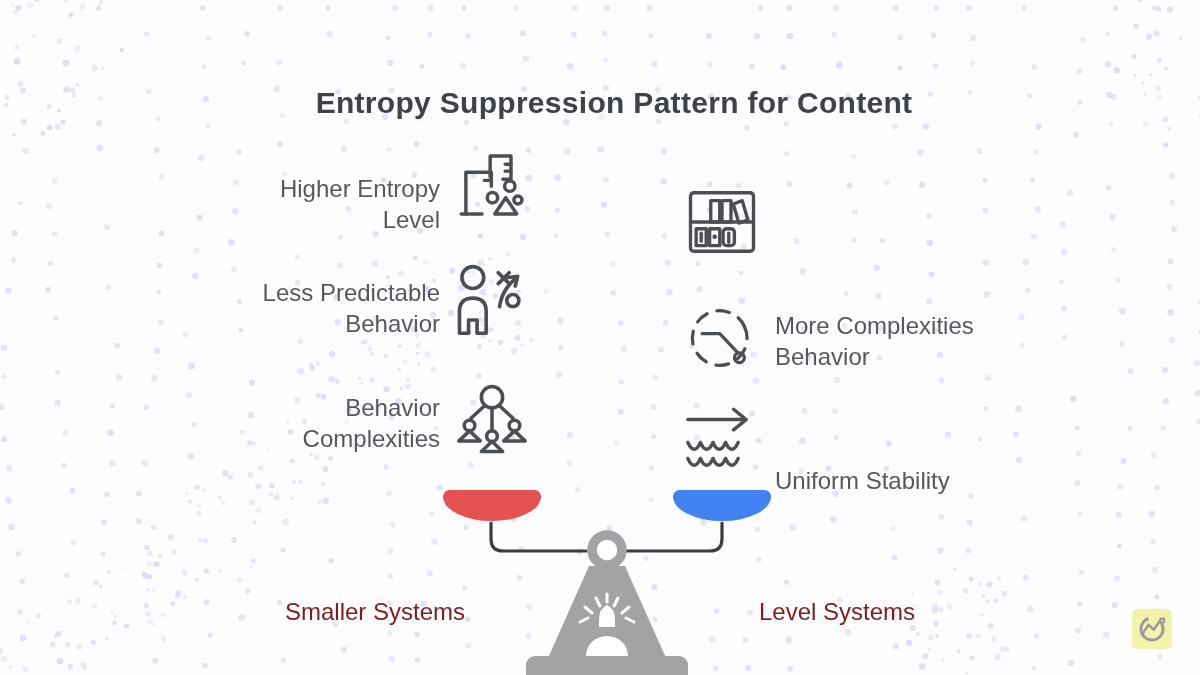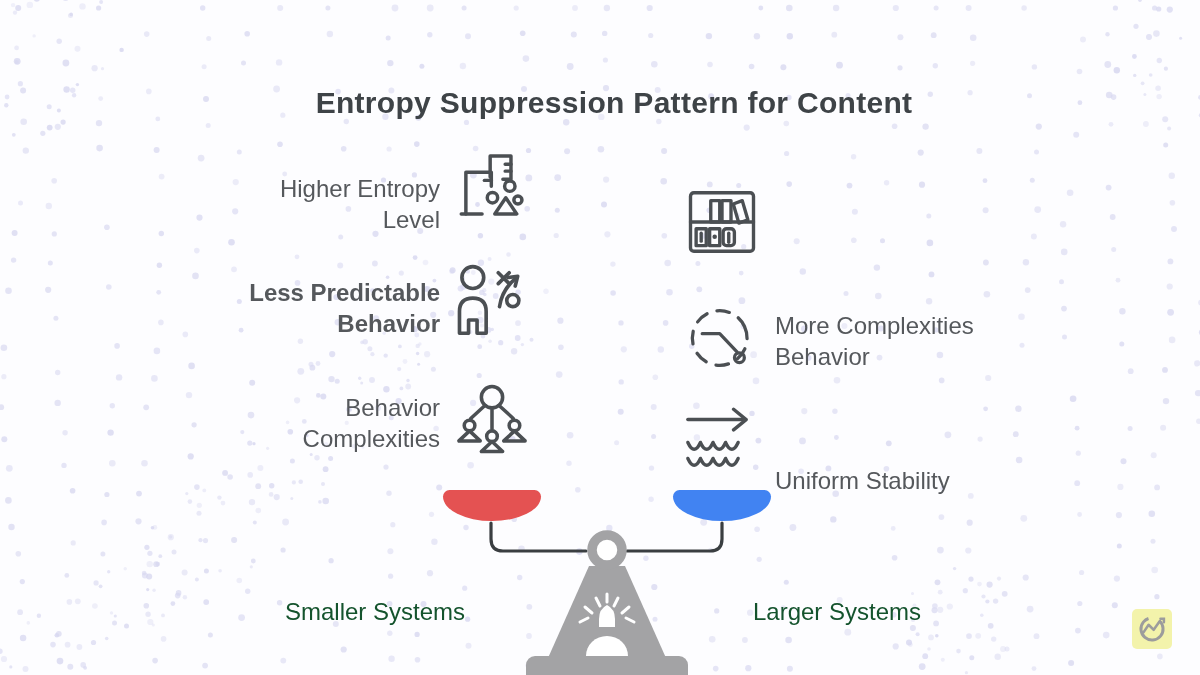--- a/index.html
+++ b/index.html
@@ -15,21 +15,21 @@
   .row-text{
     position:absolute;font-size:24px;line-height:31px;color:#55585c;z-index:2;
   }
   .left-col{text-align:right;}
   .right-col{text-align:left;}
   .icon{position:absolute;z-index:2;}
   .icon svg{display:block;}
   .ic{stroke:#4b4f53;stroke-width:3;fill:none;stroke-linecap:round;stroke-linejoin:round;}
   .ic-fill{fill:#4b4f53;stroke:none;}
   .bottom-label{
-    position:absolute;width:260px;text-align:center;font-size:24px;color:#14532d;z-index:2;
+    position:absolute;width:260px;text-align:center;font-size:24px;color:#7f1d1d;z-index:2;
   }
   .pan{position:absolute;width:98px;height:31px;z-index:2;
     border-radius:8px 8px 60px 60px / 8px 8px 30px 30px;}
   #balance-svg{position:absolute;left:0;top:0;z-index:1;}
   .watermark{
     position:absolute;left:1132px;top:609px;width:40px;height:40px;
     background:#f3f3ab;border-radius:5px;z-index:2;
     display:flex;align-items:center;justify-content:center;
   }
 </style>
@@ -788,21 +788,21 @@
       <path class="ic" d="M12,57 V21 h22 v12"></path>
       <path class="ic" d="M28,28 h6"></path>
       <path class="ic" d="M8,57 h18"></path>
       <circle class="ic" cx="35" cy="43" r="4.5"></circle>
       <circle class="ic" cx="50" cy="33" r="4.5"></circle>
       <circle class="ic" cx="57" cy="45" r="3.5"></circle>
       <path class="ic" d="M37,57 l9.5,-14 9.5,14 z"></path>
     </svg>
   </div>
 
-  <div class="row-text left-col" style="right:760px;top:277px;width:220px;font-weight:bold;">Less Predictable Behavior</div>
+  <div class="row-text left-col" style="right:760px;top:277px;width:220px;">Less Predictable Behavior</div>
   <div class="icon" style="left:452px;top:263px;">
     <svg width="78" height="80" viewBox="0 0 64 66">
       <circle class="ic" cx="17" cy="12" r="9"></circle>
       <path class="ic" d="M6,58 V40 q0,-11 11,-11 q11,0 11,11 v18 h-7.5 v-11 h-7 v11 z"></path>
       <path class="ic" d="M38,8 l9,9 M47,8 l-9,9"></path>
       <path class="ic" d="M39,36 q2,-14 14,-24"></path>
       <path class="ic" d="M54,11 l-8,1 M54,11 l-2,8"></path>
       <circle class="ic" cx="50" cy="31" r="5"></circle>
     </svg>
   </div>
@@ -870,21 +870,21 @@
     </g>
     <circle cx="607" cy="550" r="15" fill="#ffffff" stroke="#a3a3a5" stroke-width="9.5"></circle>
     <g stroke="#ffffff" stroke-width="3" stroke-linecap="round" fill="none">
       <path d="M580,622 l8,-4 M585,607 l7,6 M596,598 l4,8 M607,594 v8 M618,598 l-4,8 M629,607 l-7,6 M634,622 l-8,-4"></path>
       <path d="M607,605 q-8,4 -8,14 v8 h16 v-8 q0,-10 -8,-14 z" fill="#ffffff" stroke="none"></path>
       <path d="M586,656 a21,20 0 0 1 42,0 z" fill="#ffffff" stroke="none"></path>
     </g>
   </svg>
 
   <div class="bottom-label" style="left:245px;top:598px;">Smaller Systems</div>
-  <div class="bottom-label" style="left:707px;top:598px;">Larger Systems</div>
+  <div class="bottom-label" style="left:707px;top:598px;">Level Systems</div>
 
   <div class="watermark">
     <svg width="34" height="34" viewBox="0 0 40 40">
       <circle cx="20" cy="20" r="13" fill="none" stroke="#9c9c9c" stroke-width="3.5" stroke-dasharray="68 14" transform="rotate(-50 20 20)"></circle>
       <path d="M30,8 l4,0 0,4" fill="none" stroke="#9c9c9c" stroke-width="3" stroke-linecap="round"></path>
       <path d="M10,24 L16,15 L22,21 L29,11" fill="none" stroke="#9c9c9c" stroke-width="3" stroke-linecap="round" stroke-linejoin="round"></path>
     </svg>
   </div>
 
 </div>

